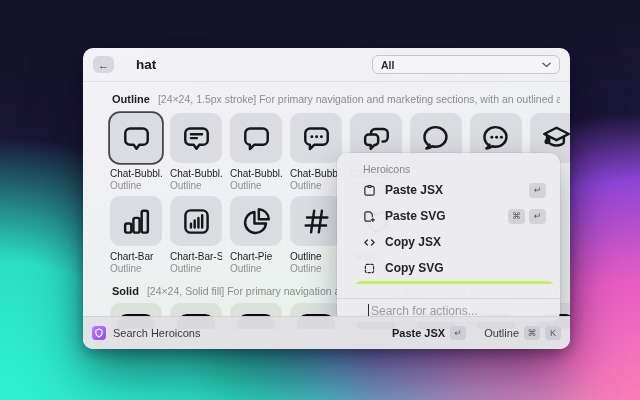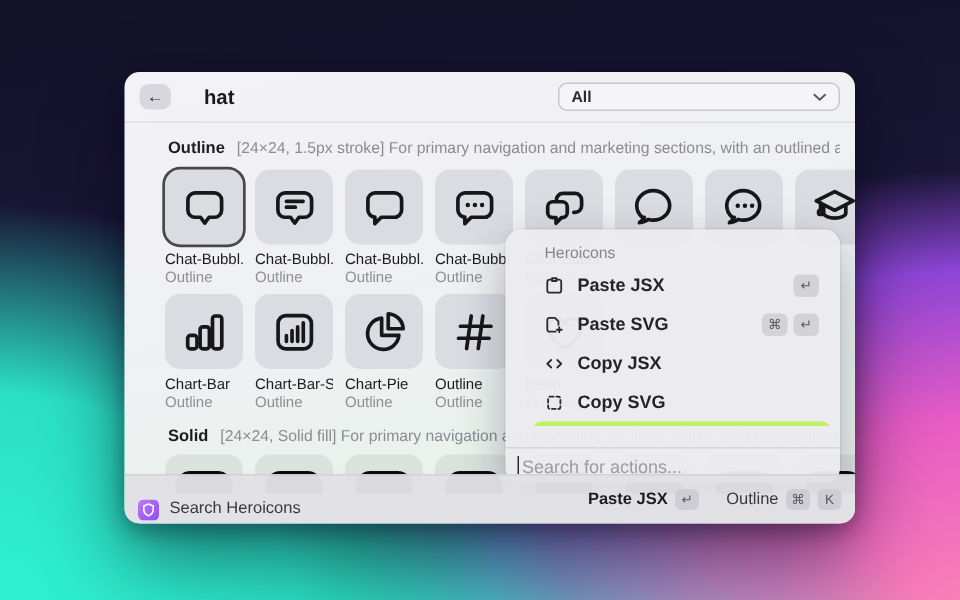--- a/index.html
+++ b/index.html
@@ -41,21 +41,21 @@
   .card.sel{box-shadow:0 0 0 1.8px #46464c;}
   .card svg{width:31px;height:31px;display:block;}
   .cname{font-size:10px;font-weight:500;color:#1d1d20;margin-top:5px;white-space:nowrap;
          max-width:58px;overflow:hidden;}
   .csub{font-size:10px;color:#8e8e93;margin-top:1px;white-space:nowrap;}
   .blob{width:38px;height:34px;background:#0c0c0f;border-radius:10px;margin:5px auto 0 auto;}
   .solidcard{width:52px;height:50px;border-radius:10px;background:#dbe2dd;}
   
   .ftr{position:absolute;left:0;right:0;bottom:0;height:20px;z-index:30;
        background:rgba(225,225,229,.97);border-top:1px solid rgba(0,0,0,.07);
-       display:flex;padding:16px 9px;box-sizing:border-box;gap:7px;}
+       display:flex;align-items:center;padding:16px 9px;box-sizing:border-box;gap:7px;}
   .ftr .app{font-size:11px;color:#3a3a3e;}
   .ftr .right{margin-left:auto;display:flex;align-items:center;gap:5px;}
   .ftr .primary{font-size:11px;font-weight:700;color:#1d1d20;}
   .kbd{min-width:16px;height:14px;padding:0 3px;border-radius:4px;background:#cdcdd3;
        display:flex;align-items:center;justify-content:center;font-size:9px;color:#5a5a60;box-sizing:border-box;}
   .ftr .gap{width:8px;}
   .ftr .actions{font-size:11px;color:#3a3a3e;}
   .logo{width:14px;height:14px;display:block;}
   
   .menu{position:absolute;left:337px;top:153px;width:223px;height:169px;z-index:20;
@@ -66,21 +66,21 @@
   .mtitle{font-size:10.5px;color:#85858b;margin:9px 0 0 14px;line-height:15px;}
   .mitem{height:26px;margin:0 6px;border-radius:6px;display:flex;align-items:center;
         padding:0 8px;gap:9px;box-sizing:border-box;}
   .mitem.hl{background:#bef264;}
   .mitem .mic{display:flex;width:13px;height:13px;}
   .mitem .mic svg{width:13px;height:13px;}
   .mitem .mlbl{font-size:12px;font-weight:600;color:#242428;}
   .mitem .mkbds{margin-left:auto;display:flex;gap:4px;}
   .mitem .kbd{min-width:17px;height:15px;background:#d2d2d7;}
   .msearch{position:absolute;left:0;right:0;bottom:0;height:24px;border-top:1px solid rgba(0,0,0,.09);
-        display:flex;align-items:center;padding:0 8px;box-sizing:border-box;}
+        display:flex;align-items:center;padding:0 31px;box-sizing:border-box;}
   .caret{width:1px;height:13px;background:#2a2a2e;margin-right:2px;}
   .ph{font-size:12px;color:#9b9ba1;}
 </style>
 </head>
 <body>
 
 <div class="stage">
   <div class="window">
 
     <div class="hdr">

